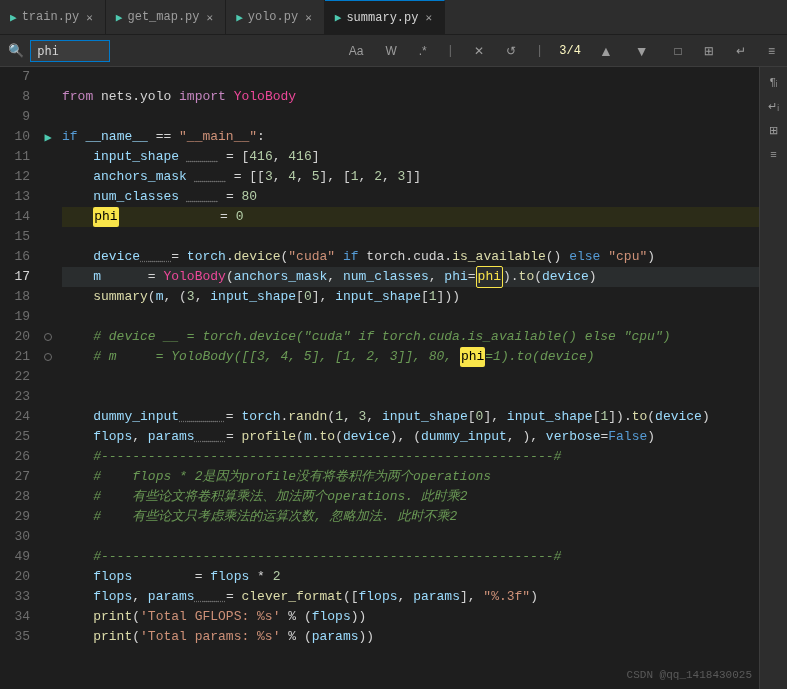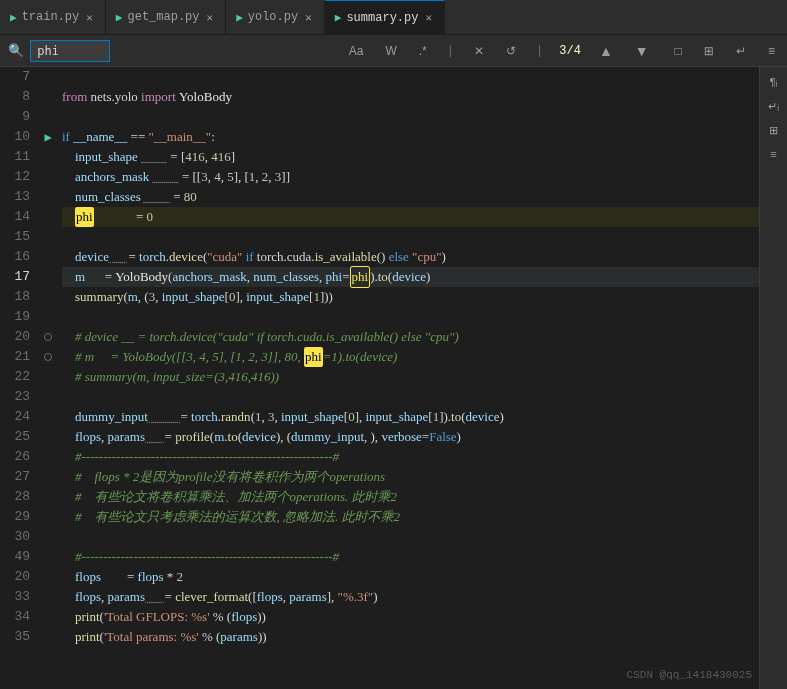--- a/index.html
+++ b/index.html
@@ -129,42 +129,41 @@
     }
     .line-numbers .ln.active-ln {
       color: #d4d4d4;
     }
 
     .editor-content {
       flex: 1;
       padding: 0 0 12px 4px;
       overflow-x: auto;
       overflow-y: hidden;
-      font-family: Liberation Serif, serif;
     }
     .code-line {
       display: flex;
       align-items: center;
       height: 20px;
       line-height: 20px;
       white-space: pre;
       position: relative;
     }
     .code-line.active-line {
       background: #2a2d2e;
     }
     .code-line.highlight-line {
       background: #2c2c18;
     }
 
     
     .kw { color: #569cd6; } 
     .kw2 { color: #c586c0; } 
     .fn { color: #dcdcaa; } 
-    .cls { color: #e5e5e5; } 
+    .cls { color: #ec4899; } 
     .str { color: #ce9178; } 
     .num { color: #b5cea8; } 
     .cm { color: #6a9955; font-style: italic; } 
     .var { color: #9cdcfe; }
     .plain { color: #d4d4d4; }
     .highlight-phi {
       background: #f9e54a;
       color: #000;
       border-radius: 2px;
       padding: 0 1px;
@@ -486,21 +485,20 @@
 
       <div class="code-line">
         <span class="plain">    </span>
         <span class="cm"># m     = YoloBody([[3, 4, 5], [1, 2, 3]], 80, </span>
         <span class="highlight-phi">phi</span>
         <span class="cm">=1).to(device)</span>
       </div>
 
       <div class="code-line">
         <span class="plain">    </span>
-        <span class="cm"># summary(m, input_size=(3,416,416))</span>
       </div>
 
       <div class="code-line">&nbsp;</div>
 
       <div class="code-line">
         <span class="plain">    </span>
         <span class="var">dummy_input</span>
         <span style="color:#6d6d6d;text-decoration:underline;text-decoration-style:dotted;"> ____ </span>
         <span class="plain">= </span>
         <span class="var">torch</span>

